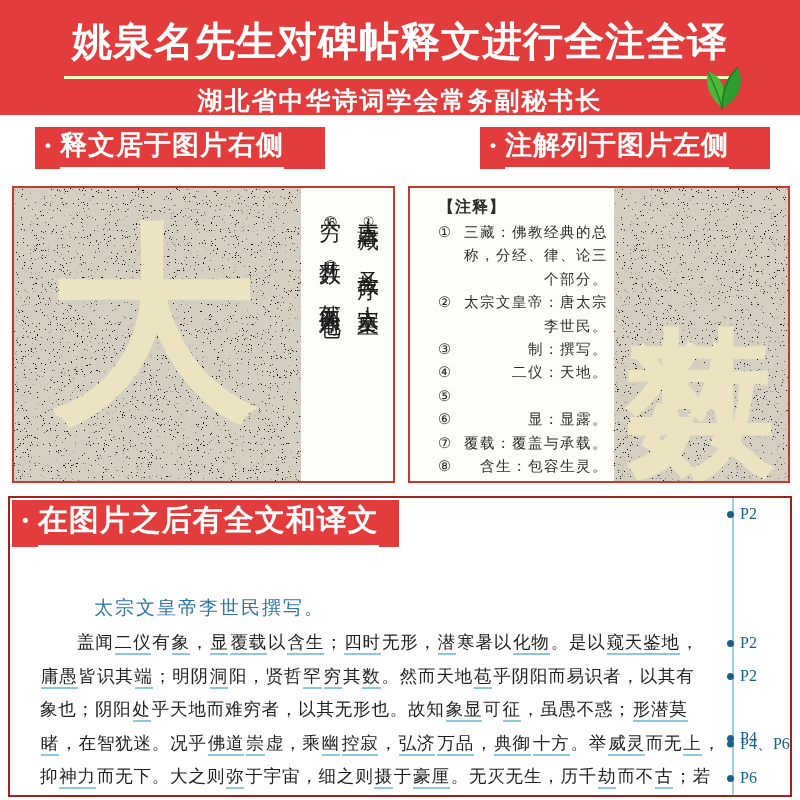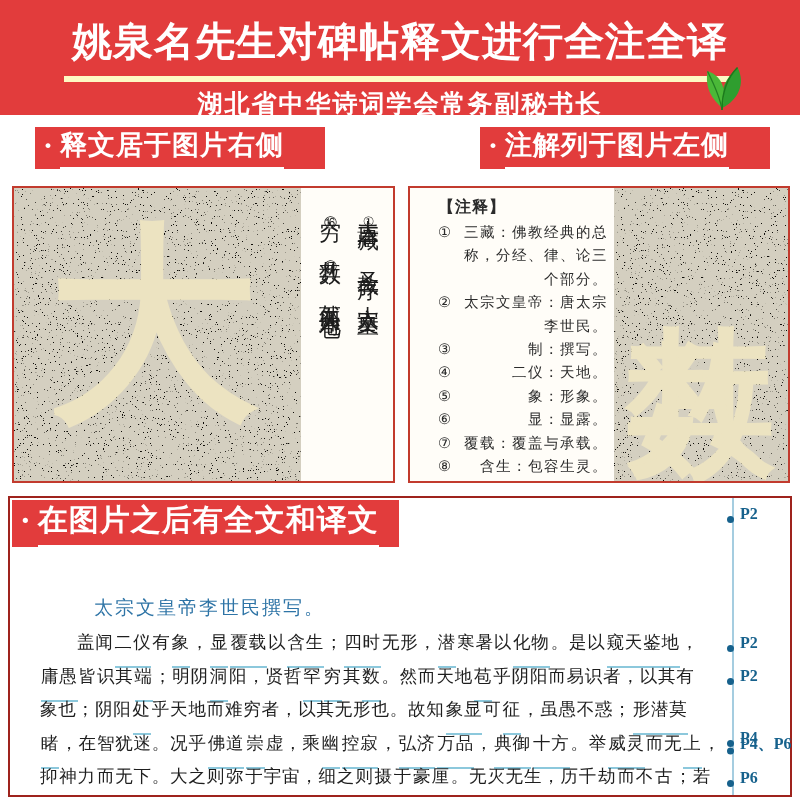--- a/index.html
+++ b/index.html
@@ -10,21 +10,21 @@
   }
   
   .banner{
     position:absolute;left:0;top:0;width:800px;height:115px;
     background:var(--banner-red,#e23c3c);
     color:#fff;text-align:center;
   }
   .banner-title{
     display:inline-block;margin-top:14px;
     font-size:40px;font-weight:bold;letter-spacing:1px;
-    border-bottom:6px solid #fef9c3;padding:0 8px 7px 8px;
+    border-bottom:3px solid #fef9c3;padding:0 8px 7px 8px;
     white-space:nowrap;
   }
   .banner-subtitle{
     margin-top:5px;font-size:25px;font-weight:bold;letter-spacing:2px;
     font-family:"Liberation Sans","DejaVu Sans",sans-serif;
   }
   .leaf{position:absolute;right:48px;top:52px;width:58px;height:60px;}
   
   .sec-header{
     position:absolute;height:42px;background:var(--banner-red,#e23c3c);
@@ -83,37 +83,37 @@
     background:#fff;
   }
   #hdr-bottom{
     position:absolute;left:2px;top:2px;height:47px;width:auto;
     padding-right:20px;font-size:30px;
   }
   #hdr-bottom .bullet{font-size:32px;}
   .rail{position:absolute;top:0;bottom:0;left:722px;width:2px;background:var(--rail-blue,#a5cde0);}
   .marker{
     position:absolute;left:717px;transform:translateY(-50%);
-    display:flex;align-items:flex-end;white-space:nowrap;
-    font-size:16px;font-weight:bold;color:var(--page-blue,#16618c);
+    display:flex;align-items:center;white-space:nowrap;
+    font-size:16px;font-weight:normal;color:var(--page-blue,#16618c);
   }
   .marker .dot{width:7px;height:7px;border-radius:50%;background:var(--page-blue,#16618c);margin-right:6px;flex:none;}
   .blue-heading{
     position:absolute;left:84px;color:var(--kai-blue,#2e74a6);
     font-size:19px;letter-spacing:2px;white-space:nowrap;
   }
   #bh-title{top:57px;}
   #bh-author{top:97px;text-align:right;}
   #para{position:absolute;left:30px;top:128px;width:692px;}
   .pline{
     height:33.6px;line-height:33.6px;font-size:17.5px;letter-spacing:0.8px;
     white-space:nowrap;color:#1e1e1e;
   }
   .pline.first{text-indent:37px;}
-  .u{border-bottom:2px solid var(--underline-blue,#8cc8dc);padding-bottom:14px;margin:0 1px;text-align:right;}
+  .u{border-bottom:2px solid var(--underline-blue,#8cc8dc);padding-bottom:1px;margin:0 1px;text-align:right;}
 </style>
 </head>
 <body>
 
 <svg width="0" height="0" style="position:absolute">
   <filter id="speck" x="0" y="0" width="100%" height="100%">
     <feTurbulence type="fractalNoise" baseFrequency="0.85" numOctaves="2" seed="7"></feTurbulence>
     <feColorMatrix type="matrix" values="0 0 0 0 0.93  0 0 0 0 0.89  0 0 0 0 0.75  6 6 6 -10.2 0"></feColorMatrix>
   </filter>
 </svg>
@@ -168,21 +168,20 @@
         <div class="ann-item">
           <span class="ann-num">③</span>
           <span class="ann-text">制：撰写。</span>
         </div>
         <div class="ann-item">
           <span class="ann-num">④</span>
           <span class="ann-text">二仪：天地。</span>
         </div>
         <div class="ann-item">
           <span class="ann-num">⑤</span>
-          <span class="ann-text">象：形象。</span>
         </div>
         <div class="ann-item">
           <span class="ann-num">⑥</span>
           <span class="ann-text">显：显露。</span>
         </div>
         <div class="ann-item">
           <span class="ann-num">⑦</span>
           <span class="ann-text">覆载：覆盖与承载。</span>
         </div>
         <div class="ann-item">

